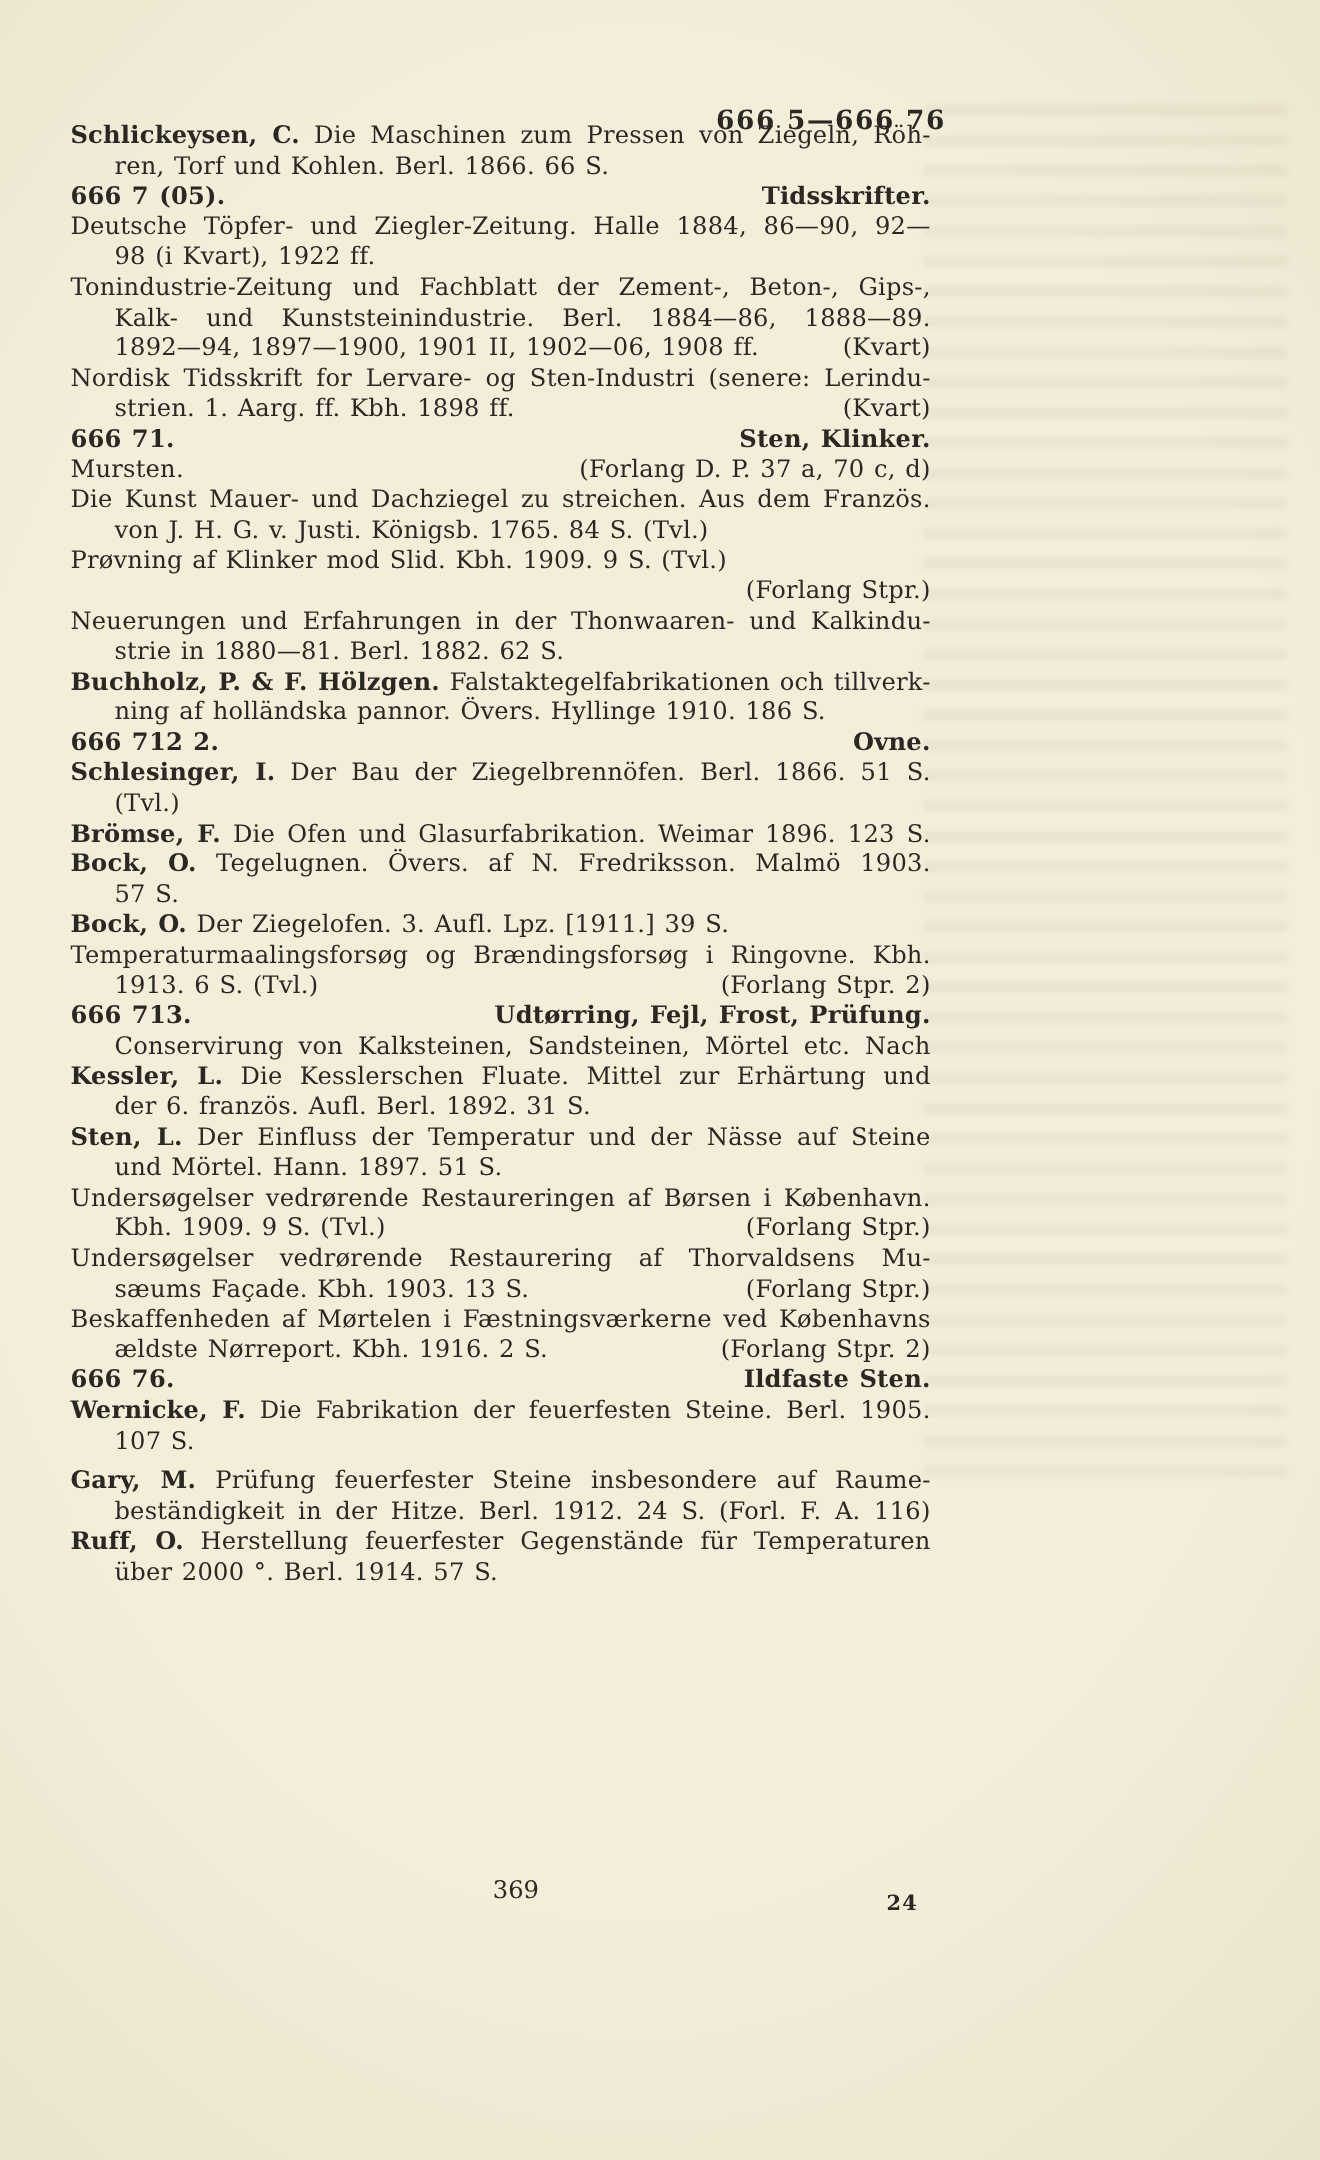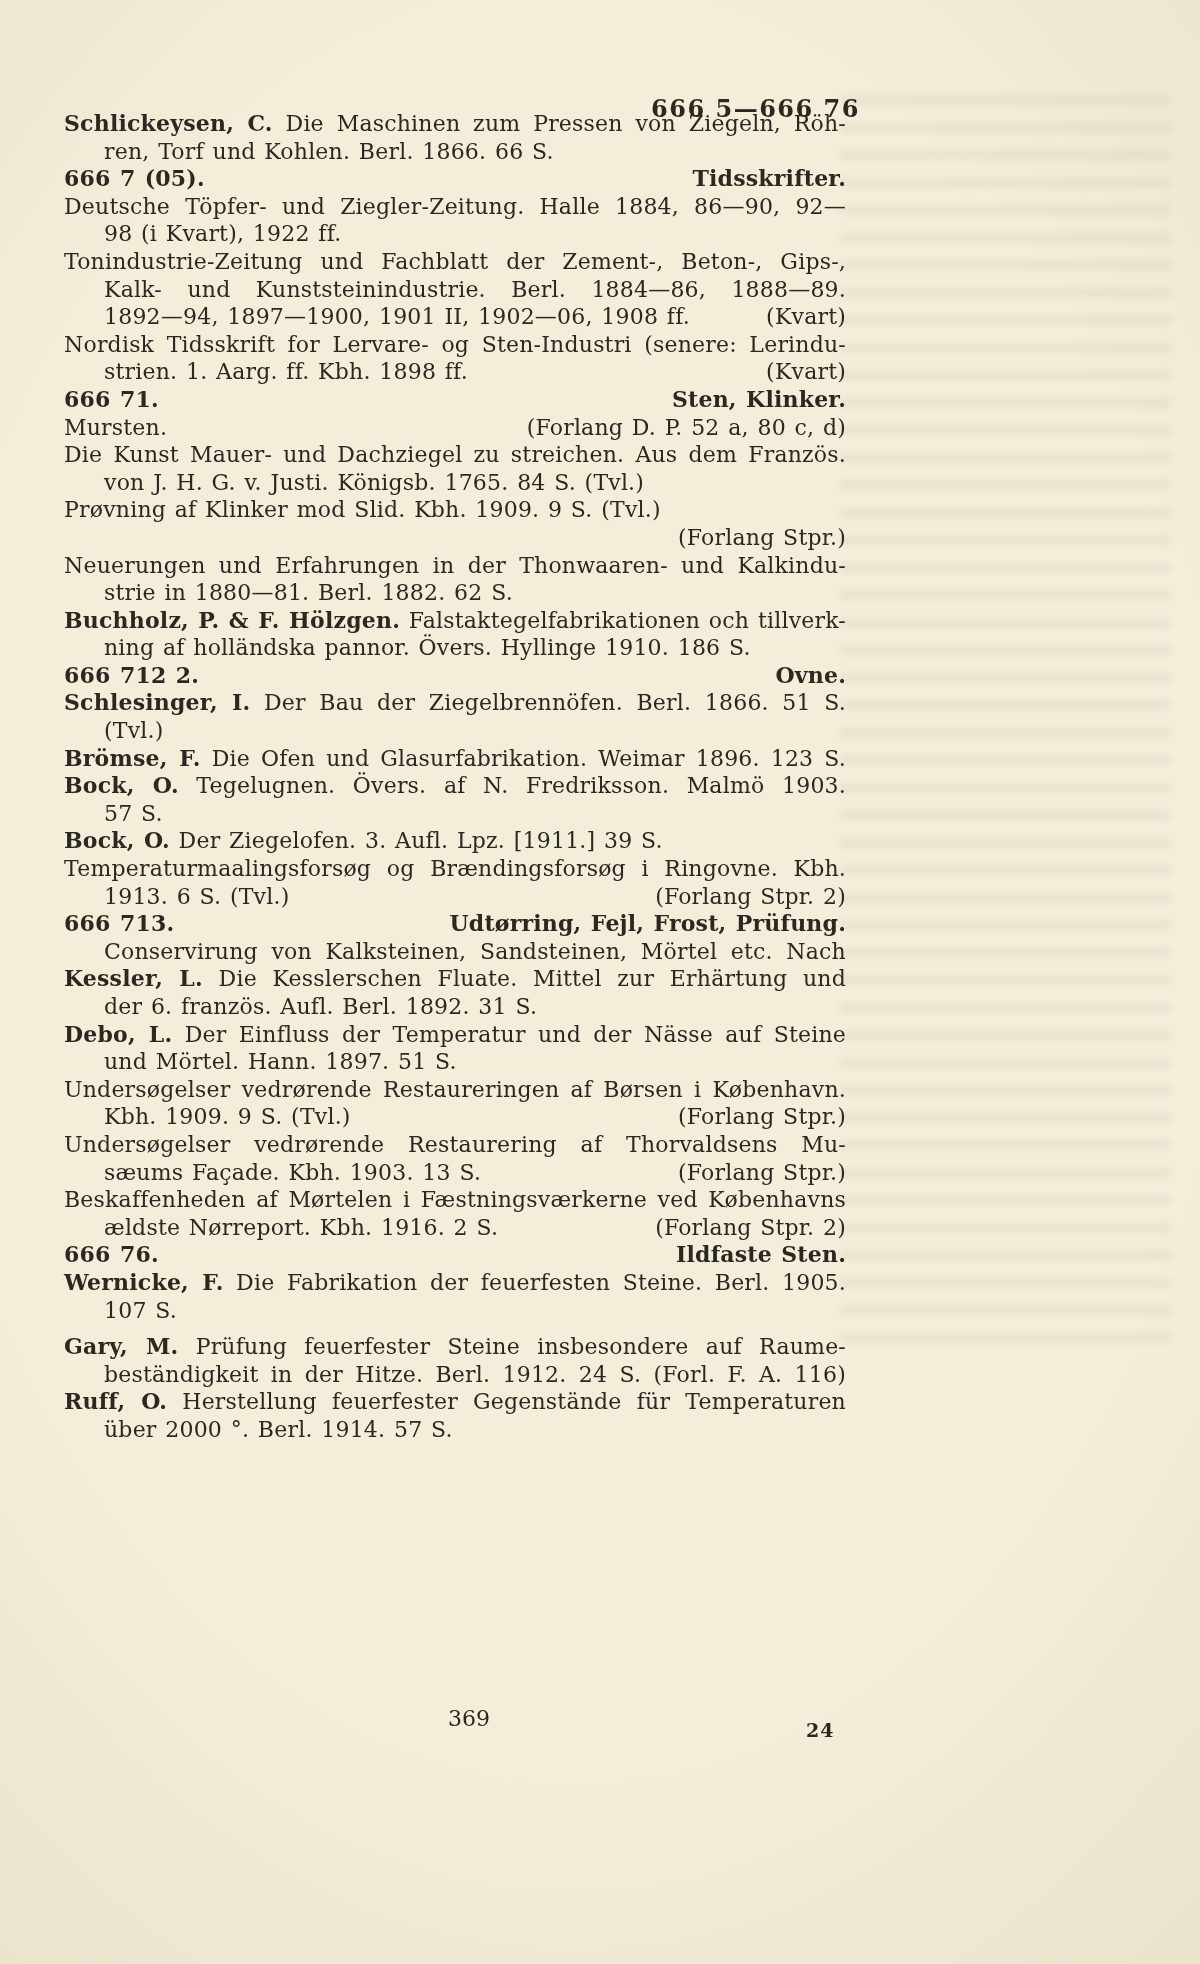--- a/index.html
+++ b/index.html
@@ -97,21 +97,21 @@
       <div class="line ind split">
         <span>strien. 1. Aarg. ff. Kbh. 1898 ff.</span>
         <span class="">(Kvart)</span>
       </div>
       <div class="line split">
         <span><strong>666 71.</strong></span>
         <span class="bold">Sten, Klinker.</span>
       </div>
       <div class="line split">
         <span>Mursten.</span>
-        <span class="">(Forlang D. P. 52 a, 80 c, d)</span>
+        <span class="">(Forlang D. P. 37 a, 70 c, d)</span>
       </div>
       <div class="line just"><span>Die Kunst Mauer- und Dachziegel zu streichen. Aus dem Französ.</span></div>
       <div class="line ind"><span>von J. H. G. v. Justi. Königsb. 1765. 84 S. (Tvl.)</span></div>
       <div class="line"><span>Prøvning af Klinker mod Slid. Kbh. 1909. 9 S. (Tvl.)</span></div>
       <div class="line split">
         <span></span>
         <span class="">(Forlang Stpr.)</span>
       </div>
       <div class="line just"><span>Neuerungen und Erfahrungen in der Thonwaaren- und Kalkindu-</span></div>
       <div class="line ind"><span>strie in 1880—81. Berl. 1882. 62 S.</span></div>
@@ -132,21 +132,21 @@
         <span>1913. 6 S. (Tvl.)</span>
         <span class="">(Forlang Stpr. 2)</span>
       </div>
       <div class="line split">
         <span><strong>666 713.</strong></span>
         <span class="bold">Udtørring, Fejl, Frost, Prüfung.</span>
       </div>
       <div class="line ind just"><span>Conservirung von Kalksteinen, Sandsteinen, Mörtel etc. Nach</span></div>
       <div class="line just"><span><strong>Kessler, L.</strong> Die Kesslerschen Fluate. Mittel zur Erhärtung und</span></div>
       <div class="line ind"><span>der 6. französ. Aufl. Berl. 1892. 31 S.</span></div>
-      <div class="line just"><span><strong>Debo, L.</strong> Der Einfluss der Temperatur und der Nässe auf Steine</span></div>
+      <div class="line just"><span><strong>Sten, L.</strong> Der Einfluss der Temperatur und der Nässe auf Steine</span></div>
       <div class="line ind"><span>und Mörtel. Hann. 1897. 51 S.</span></div>
       <div class="line just"><span>Undersøgelser vedrørende Restaureringen af Børsen i København.</span></div>
       <div class="line ind split">
         <span>Kbh. 1909. 9 S. (Tvl.)</span>
         <span class="">(Forlang Stpr.)</span>
       </div>
       <div class="line just"><span>Undersøgelser vedrørende Restaurering af Thorvaldsens Mu-</span></div>
       <div class="line ind split">
         <span>sæums Façade. Kbh. 1903. 13 S.</span>
         <span class="">(Forlang Stpr.)</span>

